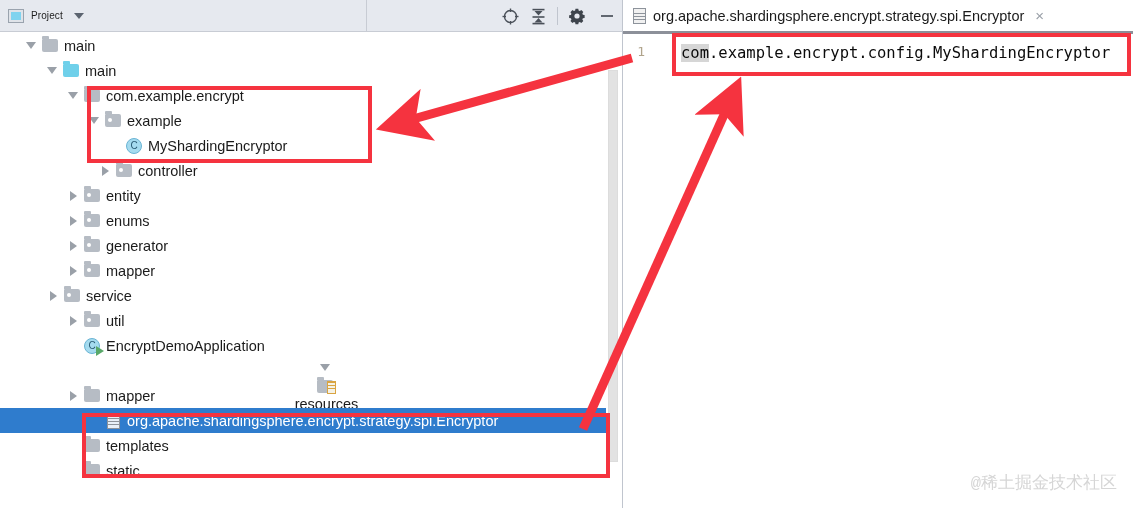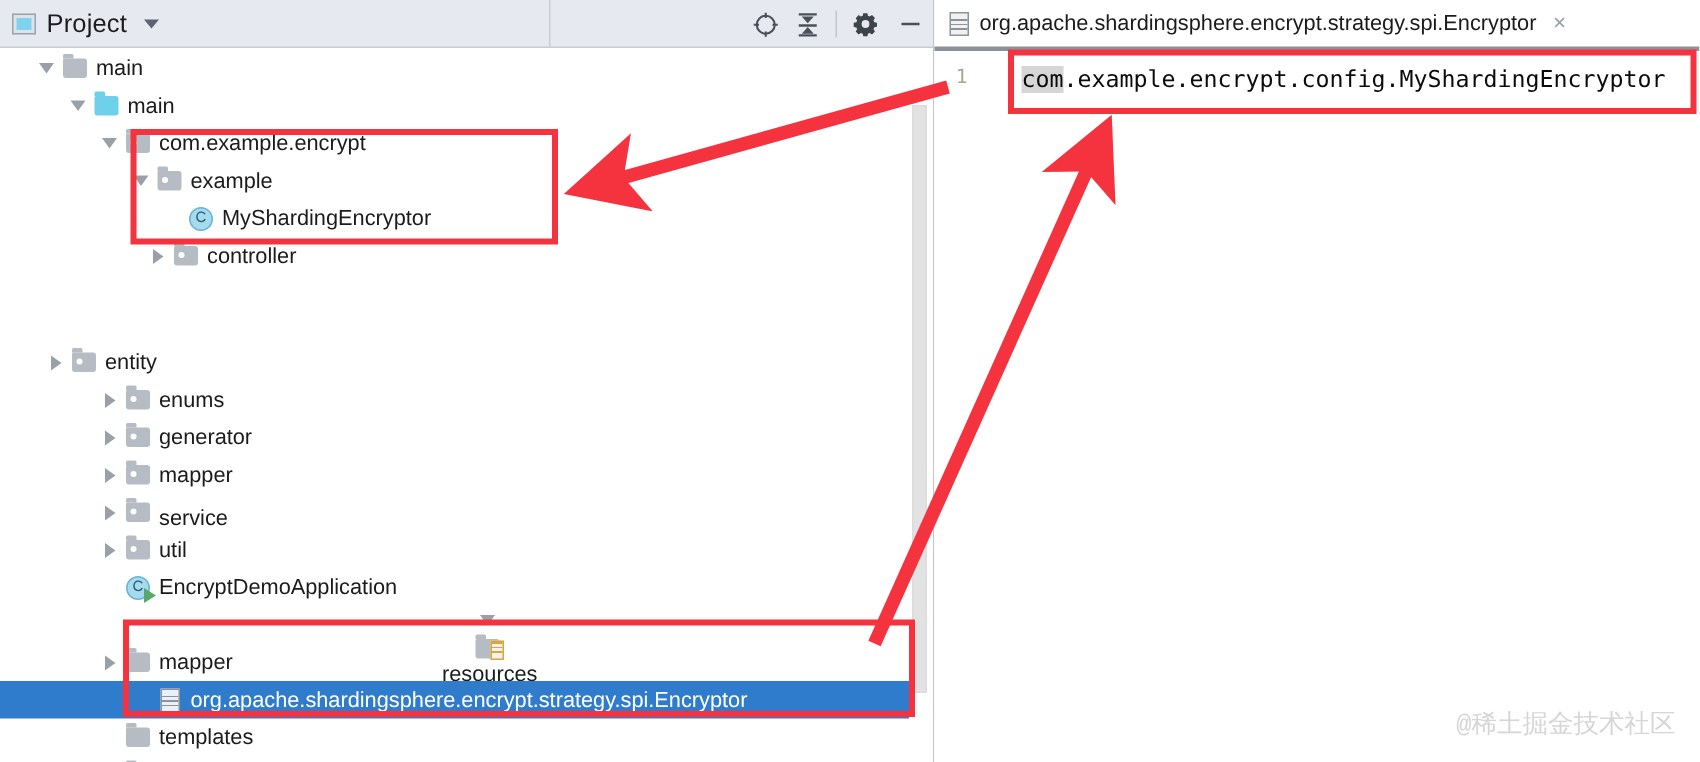--- a/index.html
+++ b/index.html
@@ -28,21 +28,21 @@
   .panel-icon {
     width: 16px; height: 14px;
     border: 1px solid #9aa3ae; background: #dfe3e9;
     display: block; position: relative;
   }
   .panel-icon::after {
     content: ""; position: absolute; left: 2px; top: 2px;
     right: 2px; bottom: 2px; background: #7fd3ef;
   }
   #project-title {
-    font-size: 17px; color: #1d1d1d; letter-spacing: .1px; text-align: center;
+    font-size: 10px; color: #1d1d1d; letter-spacing: .1px; text-align: center;
   }
   .caret-down {
     width: 0; height: 0;
     border-left: 5px solid transparent;
     border-right: 5px solid transparent;
     border-top: 6px solid #5c6470;
     margin-left: 4px;
   }
   .hdr-sep-v {
     position: absolute; left: 366px; top: 0;
@@ -312,21 +312,21 @@
         </div>
         <div class="row" style="padding-left: 96px;">
           <span class="tw">
             <span class="tri-right"></span>
           </span>
           <span class="ic">
             <span class="folder pkg"></span>
           </span>
           <span class="lbl">controller</span>
         </div>
-        <div class="row" style="padding-left: 28px; margin-top: 46px;">
+        <div class="row" style="padding-left: 64px;">
           <span class="tw">
             <span class="tri-right"></span>
           </span>
           <span class="ic">
             <span class="folder pkg"></span>
           </span>
           <span class="lbl">entity</span>
         </div>
         <div class="row" style="padding-left: 64px;">
           <span class="tw">
@@ -348,21 +348,21 @@
         </div>
         <div class="row" style="padding-left: 64px;">
           <span class="tw">
             <span class="tri-right"></span>
           </span>
           <span class="ic">
             <span class="folder pkg"></span>
           </span>
           <span class="lbl">mapper</span>
         </div>
-        <div class="row" style="padding-left: 64px; align-items: flex-end;">
+        <div class="row" style="padding-left: 44px;">
           <span class="tw">
             <span class="tri-right"></span>
           </span>
           <span class="ic">
             <span class="folder pkg"></span>
           </span>
           <span class="lbl">service</span>
         </div>
         <div class="row" style="padding-left: 64px;">
           <span class="tw">

